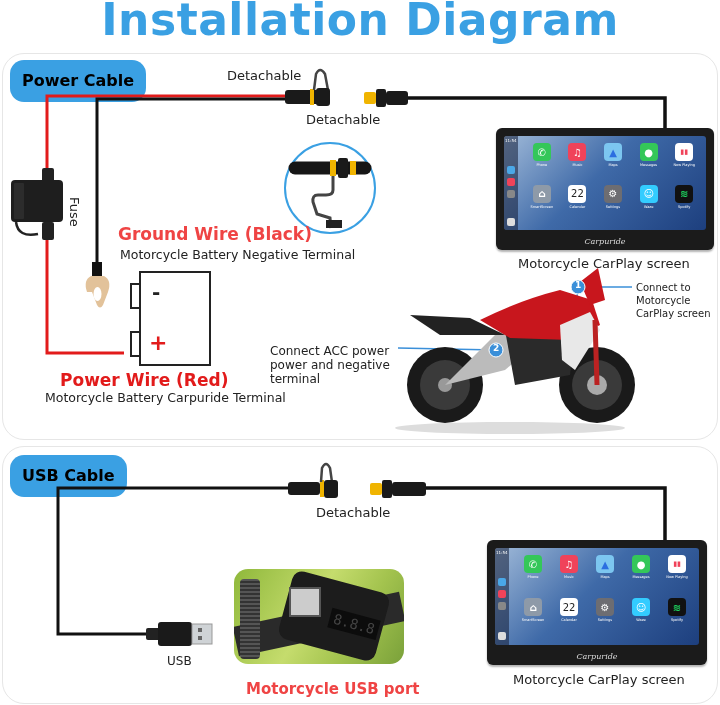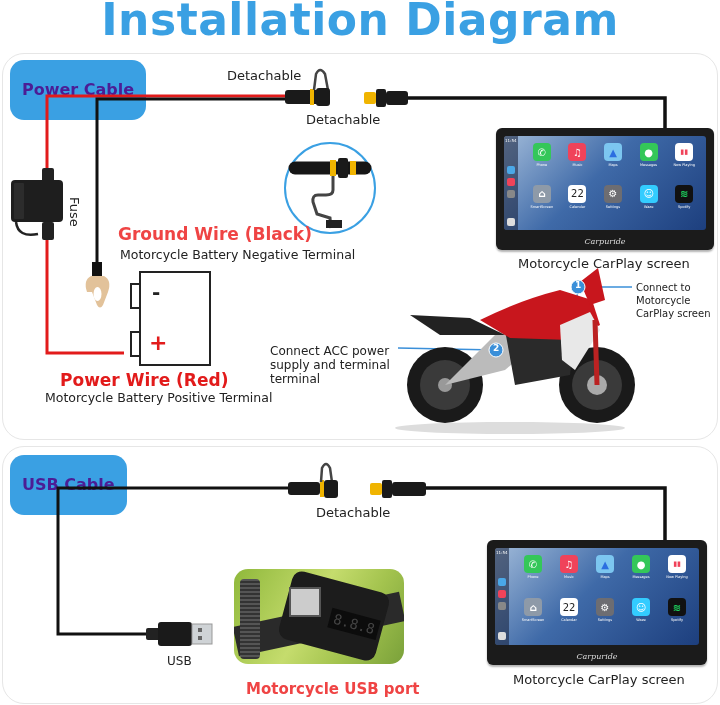--- a/index.html
+++ b/index.html
@@ -1,20 +1,20 @@
 <!DOCTYPE html>
 <html><head>
 <meta charset="utf-8">
 <style>
   html, body { margin: 0; padding: 0; background: #ffffff; }
   body { width: 720px; height: 705px; position: relative; overflow: hidden; font-family: "DejaVu Sans", sans-serif; color: #222; }
   .abs { position: absolute; }
   .title { left: 0; top: -6px; width: 720px; text-align: center; font-size: 44px; font-weight: bold; color: #3aa0e3; letter-spacing: 0.5px; }
   .panel { border: 1.5px solid #e6e6e6; border-radius: 22px; background: #fff; }
-  .pill { background: #3aa0e3; color: #4c1d95; font-weight: bold; font-size: 16px; border-radius: 14px; padding: 20px 12px; line-height: 20px; }
+  .pill { background: #3aa0e3; color: #000000; font-weight: bold; font-size: 16px; border-radius: 14px; padding: 11px 12px; line-height: 20px; }
   .lbl { font-size: 13px; color: #222; white-space: nowrap; }
   .lbl-bold { font-size: 17px; font-weight: bold; color: #ef4444; white-space: nowrap; }
   .lbl-red { font-size: 17px; font-weight: bold; color: #e21b1b; white-space: nowrap; }
   .small { font-size: 10px; line-height: 13px; color: #222; }
   svg { position: absolute; left: 0; top: 0; }
   .screen-wrap { background: #1b1b1b; border-radius: 6px; box-shadow: 0 2px 2px rgba(0,0,0,0.3); }
   .screen { position: absolute; left: 8px; top: 8px; right: 8px; bottom: 20px; border-radius: 3px; background: linear-gradient(135deg, #9fb9d8 0%, #3f6aa8 45%, #1d3f7e 100%); overflow: hidden; }
   .dock { position: absolute; left: 0; top: 0; bottom: 0; width: 14px; background: rgba(20,30,55,0.55); }
   .dock-time { position: absolute; left: 1px; top: 2px; font-size: 4px; color: #fff; }
   .dock-ic { position: absolute; left: 3px; width: 8px; height: 8px; border-radius: 2px; }
@@ -77,21 +77,21 @@
 </svg>
 
 <div class="abs lbl" style="left:227px; top:68px;">Detachable</div>
 <div class="abs lbl" style="left:306px; top:112px;">Detachable</div>
 <div class="abs lbl" style="left:62px; top:197px; transform:rotate(90deg); transform-origin:left top; left:82px;">Fuse</div>
 <div class="abs lbl-bold" style="left:118px; top:224px;">Ground Wire (Black)</div>
 <div class="abs lbl" style="left:120px; top:247px; font-size:12.5px;">Motorcycle Battery Negative Terminal</div>
 <div class="abs" style="left:152px; top:280px; font-size:20px; font-weight:bold; color:#222;">-</div>
 <div class="abs" style="left:149px; top:330px; font-size:22px; font-weight:bold; color:#e21b1b;">+</div>
 <div class="abs lbl-red" style="left:60px; top:370px;">Power Wire (Red)</div>
-<div class="abs lbl" style="left:45px; top:390px; font-size:12.5px;">Motorcycle Battery Positive Terminal</div>
+<div class="abs lbl" style="left:45px; top:390px; font-size:12.5px;">Motorcycle Battery Carpuride Terminal</div>
 
 <div class="abs screen-wrap" style="left:496px; top:128px; width:218px; height:122px;">
   <div class="screen">
     <div class="dock">
       <div class="dock-time">11:54</div>
       <div class="dock-ic" style="top:30px; background:#4aa8e8;"></div>
       <div class="dock-ic" style="top:42px; background:#f0435a;"></div>
       <div class="dock-ic" style="top:54px; background:#888;"></div>
       <div class="dock-ic" style="top:82px; background:#ddd;"></div>
     </div>
@@ -156,21 +156,21 @@
   <path d="M480 320 Q520 300 560 290 L592 300 L600 325 L570 340 L510 338 Z" fill="#c8161d"></path>
   <path d="M560 325 L590 312 L600 330 L575 370 L562 360 Z" fill="#e8e8e8"></path>
   <path d="M580 282 L598 268 L605 300 L590 305 Z" fill="#c8161d"></path>
   <line x1="595" y1="320" x2="597" y2="385" stroke="#b22" stroke-width="5"></line>
   <circle cx="578" cy="287" r="7" fill="#3a8fd9" stroke="#fff" stroke-width="1"></circle>
   <circle cx="496" cy="350" r="7" fill="#3a8fd9" stroke="#fff" stroke-width="1"></circle>
 </svg>
 <div class="abs" style="left:575px; top:280px; font-size:9px; color:#fff; font-weight:bold;">1</div>
 <div class="abs" style="left:493px; top:343px; font-size:9px; color:#fff; font-weight:bold;">2</div>
 <div class="abs small" style="left:636px; top:281px; width:78px;">Connect to Motorcycle CarPlay screen</div>
-<div class="abs" style="left:270px; top:344px; width:130px; font-size:12px; line-height:14px; color:#222;">Connect ACC power supply and terminal terminal</div>
+<div class="abs" style="left:270px; top:344px; width:130px; font-size:12px; line-height:14px; color:#222;">Connect ACC power power and negative terminal</div>
 
 <div class="abs panel" style="left:2px; top:446px; width:714px; height:256px;"></div>
 <div class="abs pill" style="left:10px; top:455px;text-align:center;">USB Cable</div>
 
 <svg width="720" height="705">
   <polyline points="300,488 58,488 58,634 150,634" fill="none" stroke="#111" stroke-width="3"></polyline>
   <polyline points="400,488 665,488 665,540" fill="none" stroke="#111" stroke-width="3.5"></polyline>
 
   <rect x="288" y="482" width="32" height="13" rx="3" fill="#1a1a1a"></rect>
   <rect x="320" y="480" width="4" height="17" fill="#f0b400"></rect>

